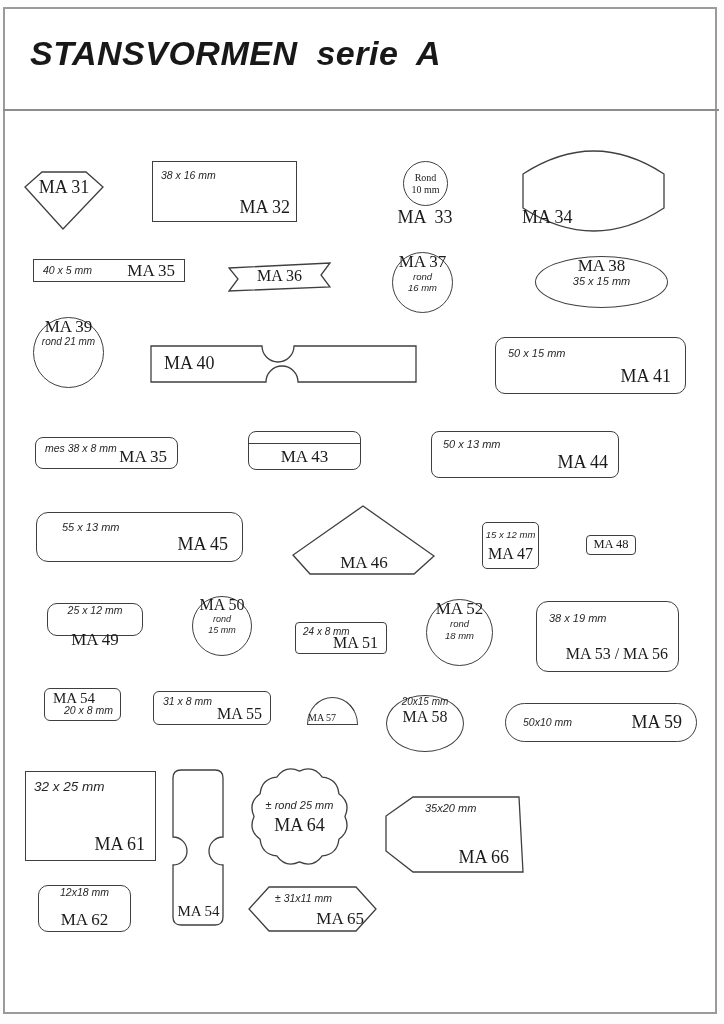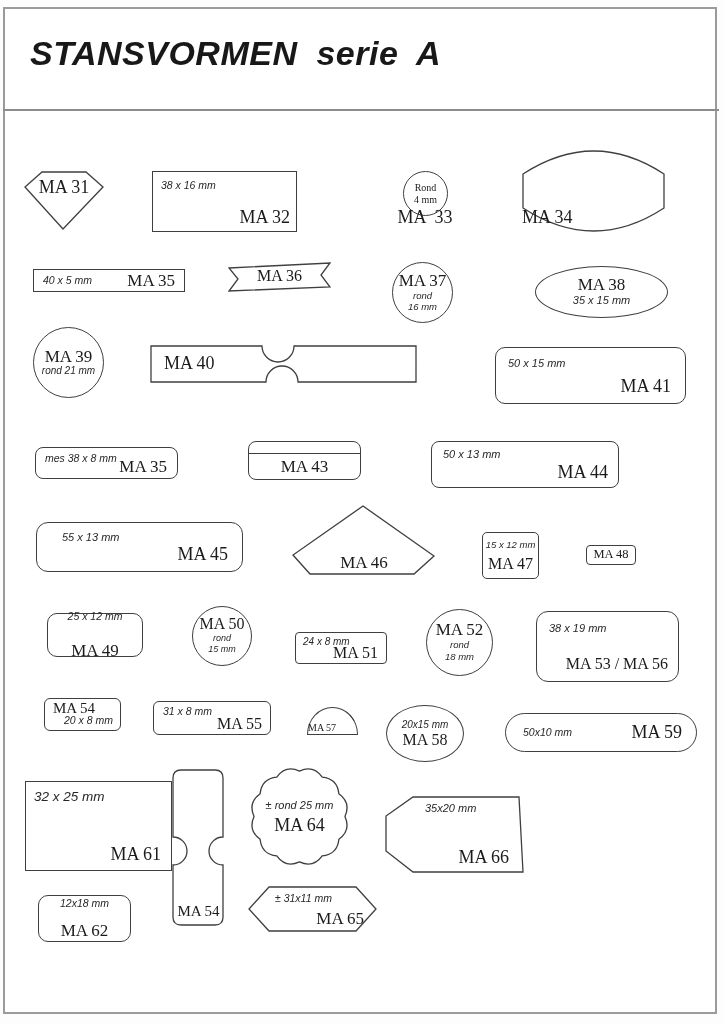--- a/index.html
+++ b/index.html
@@ -9,24 +9,24 @@
   }
   .frame{position:absolute;left:3px;top:7px;width:714px;height:1007px;
     border:2px solid #9b9b9b;box-sizing:border-box;background:#fff;}
   .divider{position:absolute;left:3px;top:109px;width:716px;height:0;
     border-top:2px solid #8c8c8c;}
   .title{position:absolute;left:30px;top:34px;
     font-family:"Liberation Sans",sans-serif;font-style:italic;font-weight:bold;
     font-size:34px;color:#181818;letter-spacing:0.5px;word-spacing:9px;white-space:pre;}
 
   .sh{position:absolute;box-sizing:border-box;}
-  .outline{border:1.3px solid #3f3f3f;background:#fff;margin-top:10px;}
+  .outline{border:1.3px solid #3f3f3f;background:#fff;}
   .lbl{font-family:"Liberation Serif",serif;color:#1b1b1b;position:absolute;white-space:pre;line-height:1.05;}
   .dim{font-family:"Liberation Sans",sans-serif;font-style:italic;color:#272727;position:absolute;white-space:pre;line-height:1.2;}
-  .stack{display:flex;flex-direction:column;align-items:center;justify-content:center;}
+  .stack{display:flex;flex-direction:column;align-items:center;}
   .stack .lbl,.stack .dim{position:static;}
   svg{display:block;}
   svg polygon,svg path{fill:#fff;stroke:#3f3f3f;stroke-width:1.3;}
 
   
   #ma31{left:24px;top:170px;width:80px;height:60px}
   #ma31 .lbl{left:0;right:0;top:8px;text-align:center;font-size:18px}
   #ma32{left:152px;top:161px;width:145px;height:61px}
   #ma32 .dim{left:8px;top:7px;font-size:10.5px}
   #ma32 .lbl{right:6px;bottom:4px;font-size:18px}
@@ -80,21 +80,21 @@
   #ma46{left:292px;top:505px;width:144px;height:71px}
   #ma46 .lbl{left:0;right:0;bottom:4px;text-align:center;font-size:17px}
   #ma47{left:482px;top:522px;width:57px;height:47px;border-radius:5px;justify-content:space-evenly}
   #ma47 .dim{font-size:9.5px}
   #ma47 .lbl{font-size:16px}
   #ma48{left:586px;top:535px;width:50px;height:20px;border-radius:4px;
     display:flex;align-items:center;justify-content:center}
   #ma48 .lbl{position:static;font-size:12.5px}
 
   
-  #ma49{left:47px;top:603px;width:96px;height:44px;border-radius:10px;gap:20px}
+  #ma49{left:47px;top:603px;width:96px;height:33px;border-radius:10px;gap:14px}
   #ma49 .dim{font-size:10.5px}
   #ma49 .lbl{font-size:17px}
   #ma50{left:192px;top:596px;width:60px;height:60px;border-radius:50%}
   #ma50 .lbl{font-size:16px}
   #ma50 .dim{font-size:9px;line-height:1.25}
   #ma51{left:295px;top:622px;width:92px;height:32px;border-radius:4px}
   #ma51 .dim{left:7px;top:3px;font-size:10px}
   #ma51 .lbl{right:8px;bottom:1px;font-size:16px}
   #ma52{left:426px;top:599px;width:67px;height:67px;border-radius:50%}
   #ma52 .lbl{font-size:17px}
@@ -115,21 +115,21 @@
   #ma57 .lbl{left:0;right:0;bottom:1px;text-align:left;font-size:10px}
   #ma58{left:386px;top:695px;width:78px;height:57px;border-radius:50%;gap:1px}
   #ma58 .dim{font-size:10px}
   #ma58 .lbl{font-size:16px}
   #ma59{left:505px;top:703px;width:192px;height:39px;border-radius:20px;
     display:flex;align-items:center;justify-content:space-between;padding:0 14px 0 17px}
   #ma59 .dim{position:static;font-size:10.5px}
   #ma59 .lbl{position:static;font-size:18px}
 
   
-  #ma61{left:25px;top:771px;width:147px;height:90px}
+  #ma61{left:25px;top:771px;width:131px;height:90px}
   #ma61 .dim{left:8px;top:7px;font-size:13.5px}
   #ma61 .lbl{right:10px;bottom:6px;font-size:18px}
   #ma63{left:172px;top:769px;width:53px;height:158px}
   #ma63 .lbl{left:0;right:0;bottom:7px;text-align:center;font-size:15px}
   #ma64{left:249px;top:766px;width:101px;height:101px}
   #ma64 .dim{left:0;right:0;top:33px;text-align:center;font-size:11px}
   #ma64 .lbl{left:0;right:0;top:50px;text-align:center;font-size:18px}
   #ma66{left:385px;top:795px;width:140px;height:78px}
   #ma66 .dim{left:40px;top:7px;font-size:11px}
   #ma66 .lbl{right:16px;bottom:6px;font-size:18px}
@@ -155,21 +155,21 @@
     </svg>
   <div class="lbl">MA 31</div>
 </div>
 <div class="sh outline" id="ma32">
   <div class="dim">38 x 16 mm</div>
   <div class="lbl">MA 32</div>
 </div>
 <div class="sh" id="ma33">
   <div class="circ outline">
     <div class="din">Rond</div>
-    <div class="din">4 mm</div>
+    <div class="din">10 mm</div>
   </div>
   <div class="lbl">MA  33</div>
 </div>
 <div class="sh" id="ma34">
   <svg width="144" height="85">
       <path d="M 1 24 Q 72 -22 142 24 L 142 58 Q 72 104 1 58 Z"></path>
     </svg>
   <div class="lbl">MA 34</div>
 </div>
 

